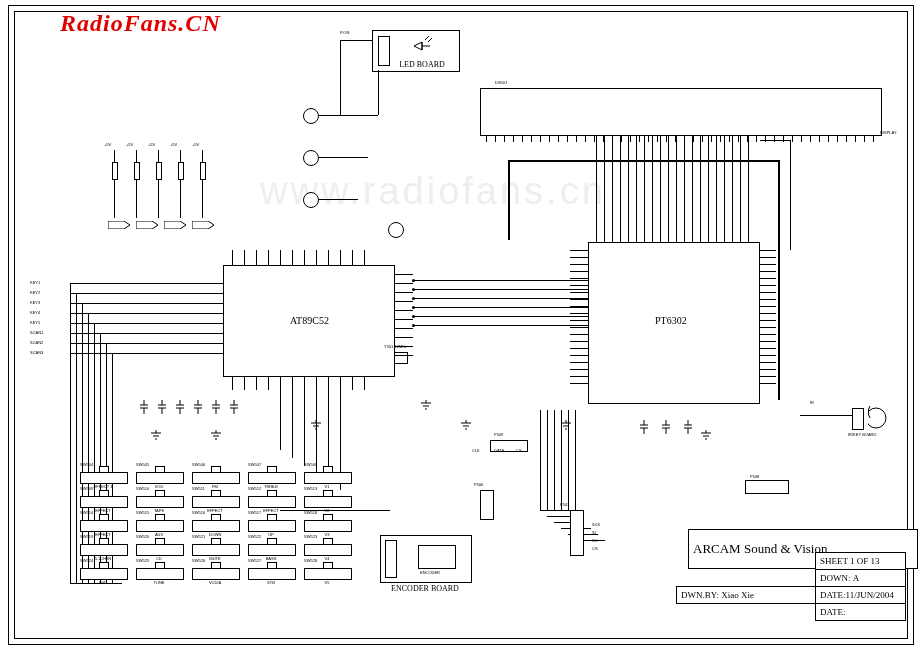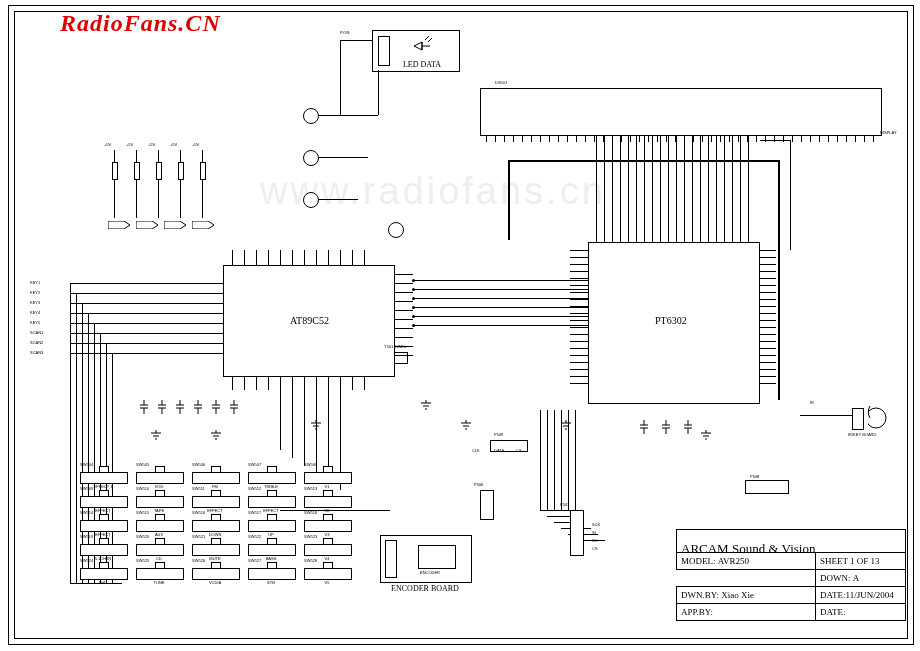--- a/index.html
+++ b/index.html
@@ -159,21 +159,21 @@
 <div class="frame outer-frame"></div>
 <div class="frame inner-frame"></div>
 
 <div class="watermark">RadioFans.CN</div>
 <div class="watermark-bg">www.radiofans.cn</div>
 
 <div class="vfd-block" style="left:480px; top:88px; width:400px; height:46px;"></div>
 <div class="small-text" style="left:495px; top:80px;">DS501</div>
 
 <div class="box" style="left:372px; top:30px; width:86px; height:40px;"></div>
-<div class="box-label" style="left:392px; top:60px; width:60px;">LED DATA</div>
+<div class="box-label" style="left:392px; top:60px; width:60px;">LED BOARD</div>
 
 <div class="led-sym" style="left:412px; top:36px;">
   <svg width="40" height="20">
       <polygon points="2,10 10,6 10,14" fill="none" stroke="#000"></polygon>
       <line x1="10" y1="6" x2="10" y2="14" stroke="#000"></line>
       <line x1="10" y1="10" x2="18" y2="10" stroke="#000"></line>
       <line x1="13" y1="4" x2="17" y2="0" stroke="#000"></line>
       <line x1="16" y1="6" x2="20" y2="2" stroke="#000"></line>
     </svg>
 </div>
@@ -691,39 +691,31 @@
     <div class="btn" style="left: 168px; top: 96px;"></div>
     <div class="btn-label" style="left: 168px; top: 108px;">STB</div>
     <div class="small-text" style="left: 168px; top: 86px;">SW527</div>
     <div class="btn-cap" style="left: 243px; top: 90px;"></div>
     <div class="btn" style="left: 224px; top: 96px;"></div>
     <div class="btn-label" style="left: 224px; top: 108px;">V5</div>
     <div class="small-text" style="left: 224px; top: 86px;">SW528</div>
   </div>
 
 <div class="titleblock">
-  <div class="tb-cell tb-title" style="left:0; top:0; width:230px; height:40px;">ARCAM Sound &amp; Vision</div>
-  <div class="tb-cell" style="left:0; top:23px; width:140px; height:18px;">
-    <span>MODEL:</span>&nbsp;
-    <span>AVR250</span>
-  </div>
+  <div class="tb-cell tb-title" style="left:12px; top:0; width:230px; height:40px;">ARCAM Sound &amp; Vision</div>
   <div class="tb-cell" style="left:139px; top:23px; width:91px; height:18px;">SHEET 1 OF 13</div>
   <div class="tb-cell" style="left:139px; top:40px; width:91px; height:18px;">
     <span>DOWN:</span>&nbsp;
     <span>A</span>
   </div>
   <div class="tb-cell" style="left:0; top:57px; width:140px; height:18px;">
     <span>DWN.BY:</span>&nbsp;
     <span>Xiao Xie</span>
   </div>
   <div class="tb-cell" style="left:139px; top:57px; width:91px; height:18px;">
     <span>DATE:</span>
     <span>11/JUN/2004</span>
   </div>
-  <div class="tb-cell" style="left:0; top:74px; width:140px; height:18px;">
-    <span>APP.BY:</span>
-    <span></span>
-  </div>
   <div class="tb-cell" style="left:139px; top:74px; width:91px; height:18px;">
     <span>DATE:</span>
     <span></span>
   </div>
 </div>
 
 </body></html>

